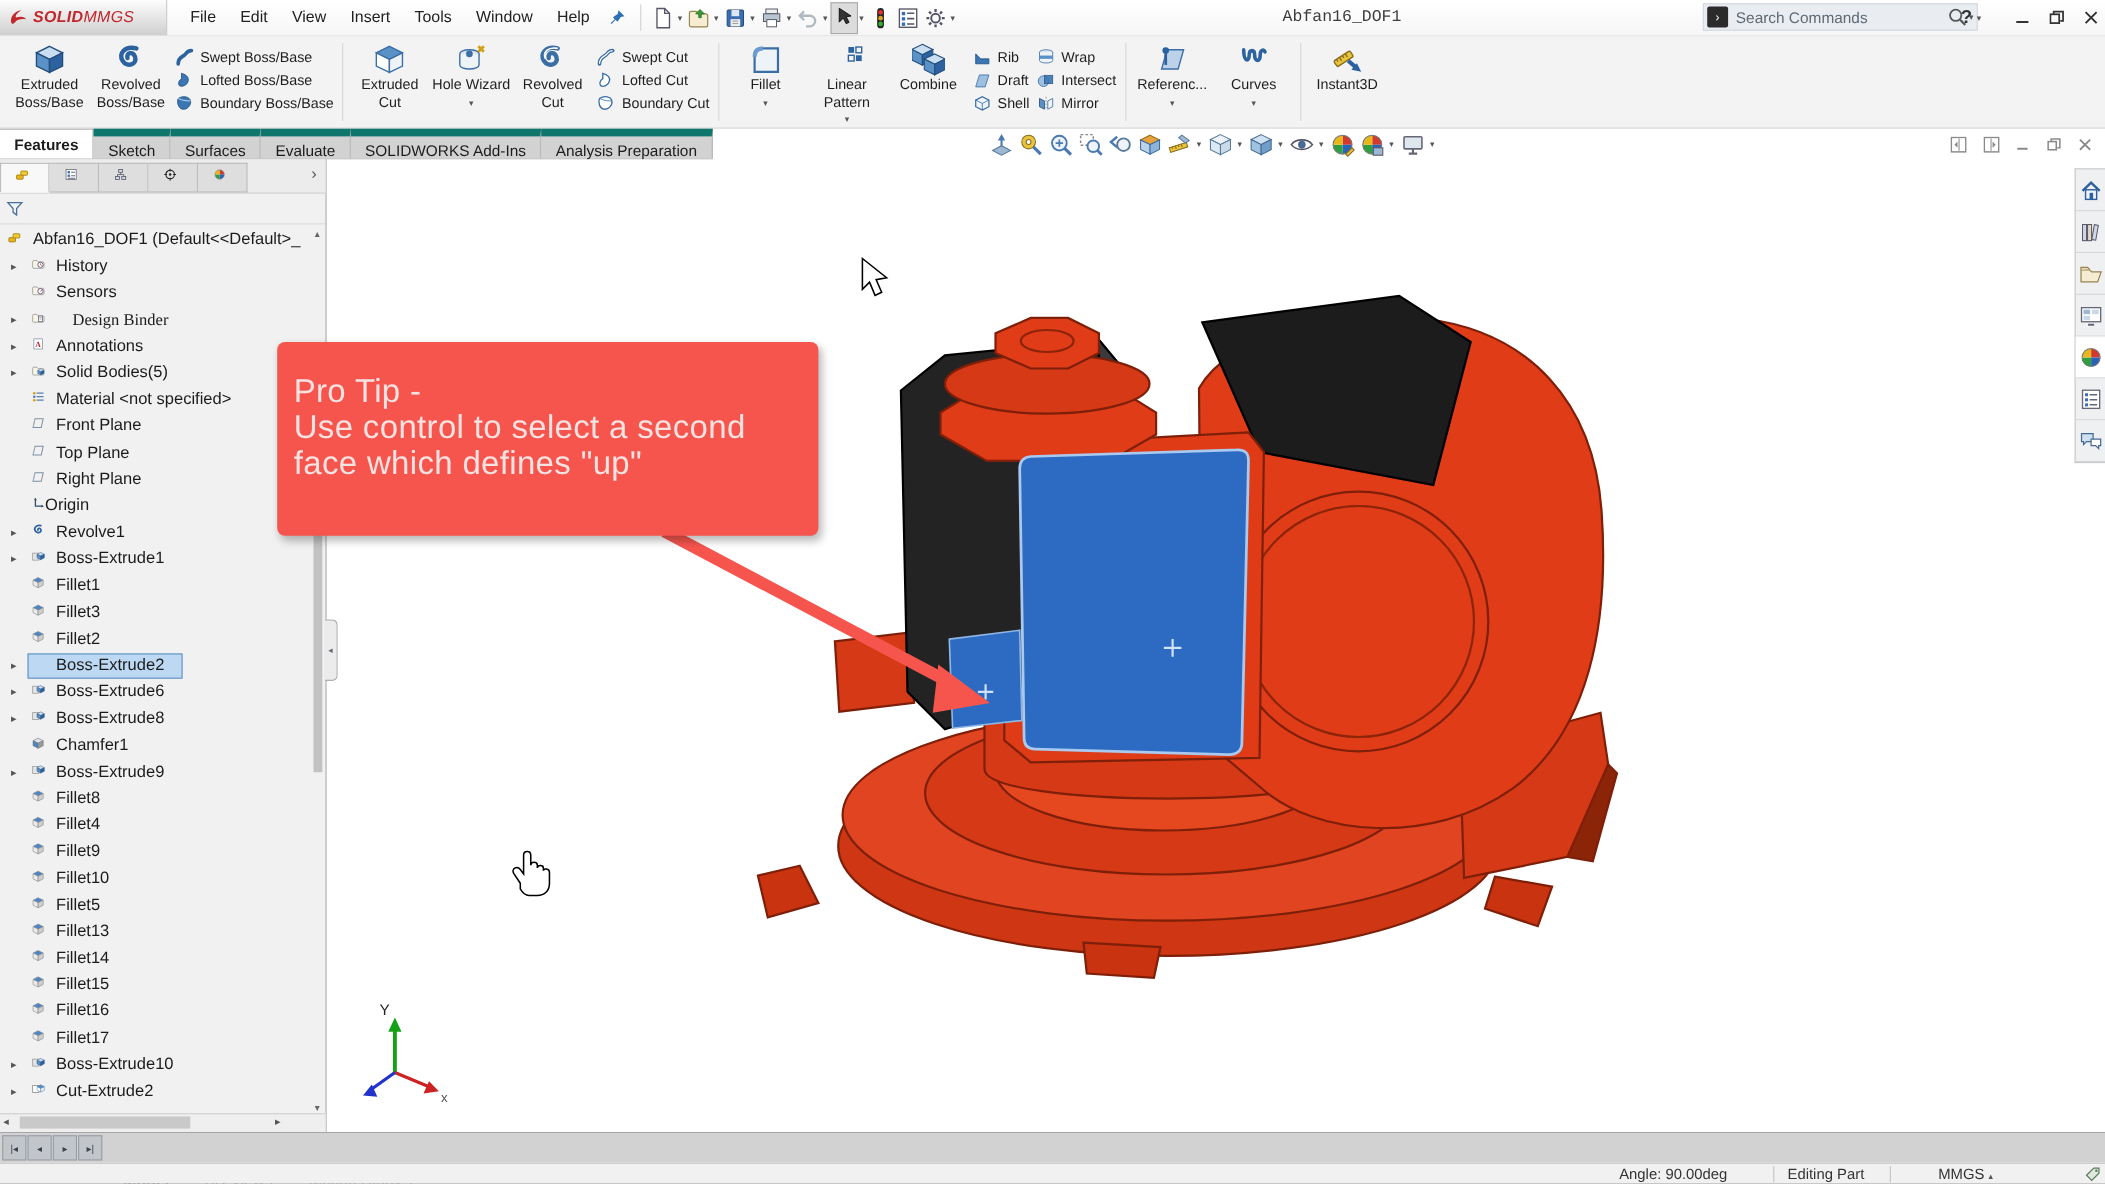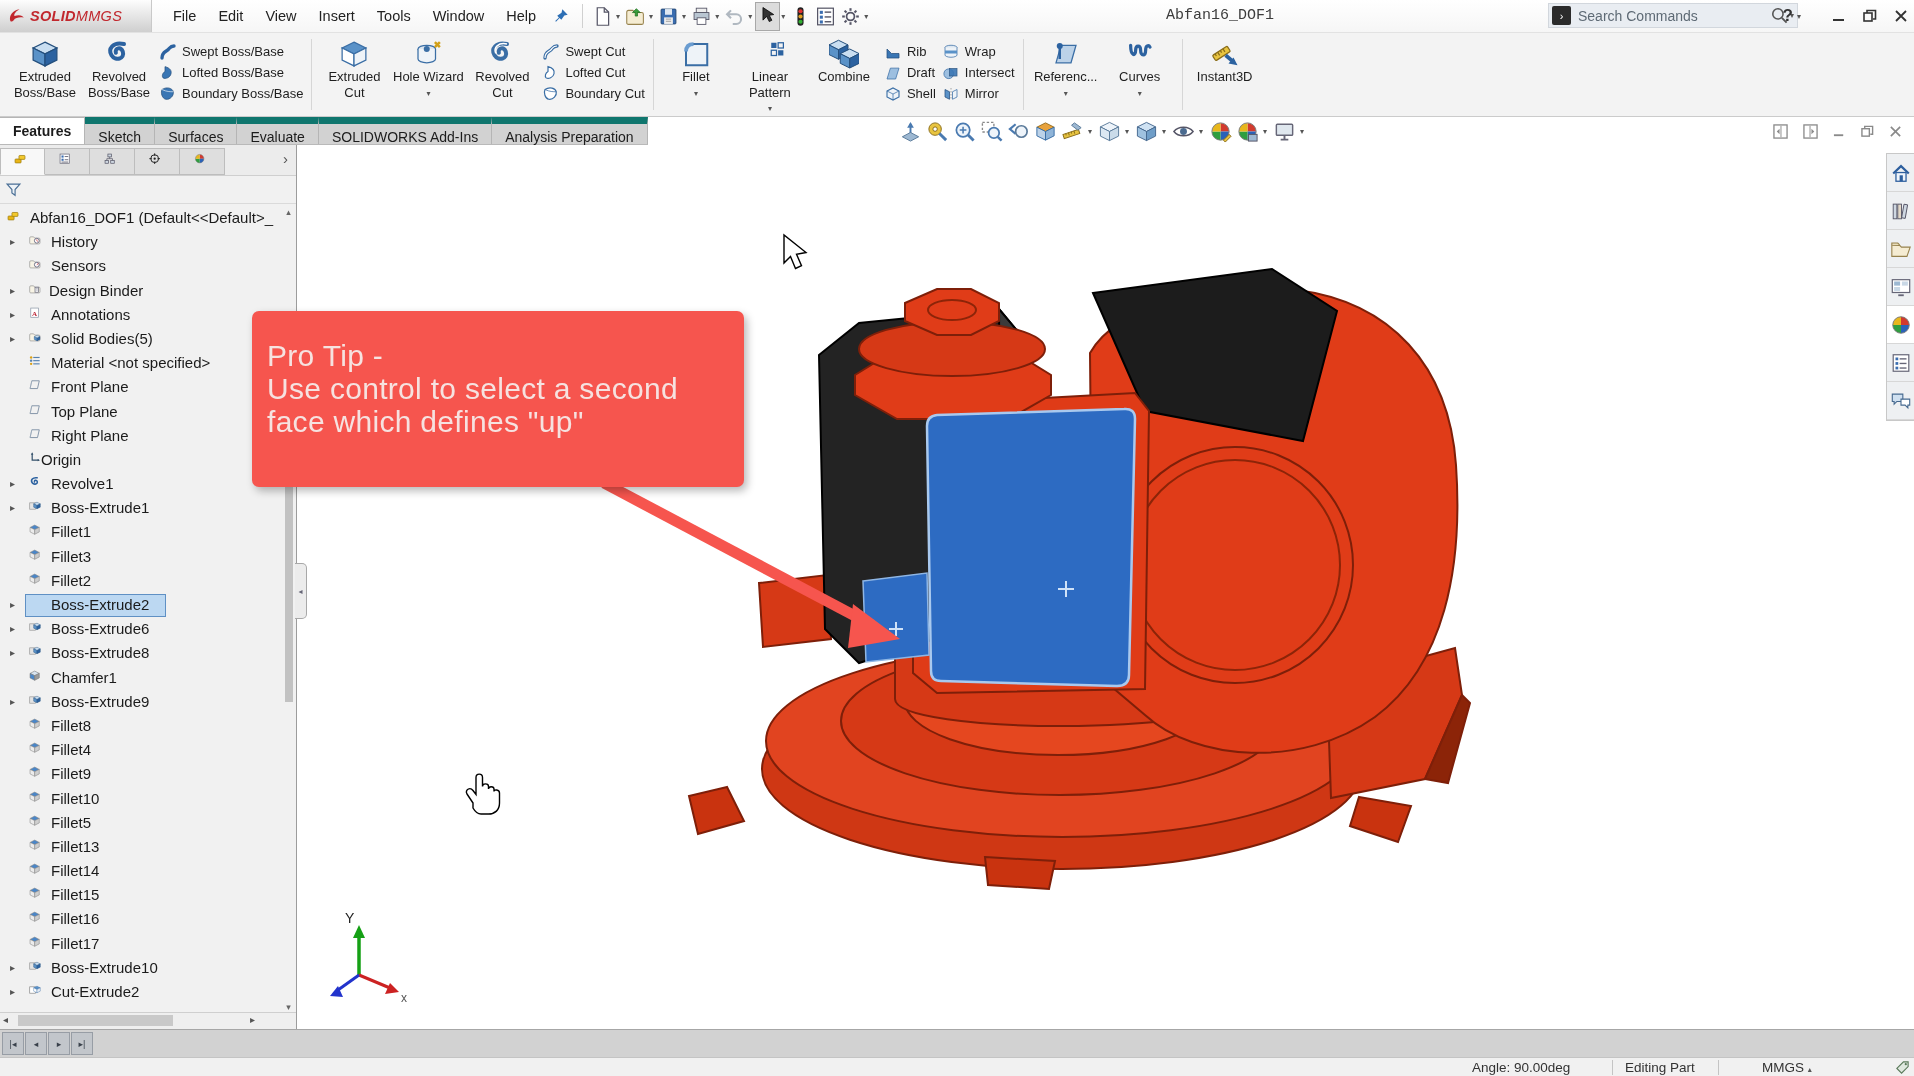--- a/index.html
+++ b/index.html
@@ -759,21 +759,21 @@
                 <path d="M11 9.5 L13.2 7.8" stroke="#c33" stroke-width="1.2"></path>
               </svg>
             </span><span class="tlabel" style="position: relative; left: 51px; top: 2px; display: inline-block;">Sensors</span></div>
           <div class="trow"><span class="arrow">▸</span><span class="ticon">
               <svg width="17" height="17" viewBox="0 0 24 24">
                 <path d="M1 5.5 q0-1.5 1.5-1.5 h4 l1.5 1.8 h6 q1.5 0 1.5 1.5 v5.2 q0 1.5 -1.5 1.5 h-11.5 q-1.5 0 -1.5-1.5 Z" fill="#f8f4e6" stroke="#8a8a8a" stroke-width="0.9"></path>
                 <rect x="8.5" y="6" width="5" height="7" fill="#fff" stroke="#667"></rect>
                 <line x1="9.5" y1="8" x2="12.5" y2="8" stroke="#99a"></line>
                 <line x1="9.5" y1="10" x2="12.5" y2="10" stroke="#99a"></line>
               </svg>
-            </span><span class="tlabel" style="position: relative; left: 49px; top: 2px; display: inline-block;">Design Binder</span></div>
+            </span><span class="tlabel" style="position: relative; left: 66px; top: 2px; display: inline-block; font-family: Liberation Serif, serif;">Design Binder</span></div>
           <div class="trow"><span class="arrow">▸</span><span class="ticon">
               <svg width="17" height="17" viewBox="0 0 24 24">
                 <rect x="2.5" y="1.5" width="11" height="13" fill="#fff" stroke="#8a95a5"></rect>
                 <text x="8" y="12" font-size="10" font-weight="bold" fill="#b23" text-anchor="middle" font-family="Liberation Serif,serif">A</text>
               </svg>
             </span><span class="tlabel" style="position: relative; left: 51px; top: 2px; display: inline-block;">Annotations</span></div>
           <div class="trow"><span class="arrow">▸</span><span class="ticon">
               <svg width="17" height="17" viewBox="0 0 24 24">
                 <path d="M1 5.5 q0-1.5 1.5-1.5 h4 l1.5 1.8 h6 q1.5 0 1.5 1.5 v5.2 q0 1.5 -1.5 1.5 h-11.5 q-1.5 0 -1.5-1.5 Z" fill="#f8f4e6" stroke="#8a8a8a" stroke-width="0.9"></path>
                 <g transform="translate(6.5,5) scale(0.62)">

